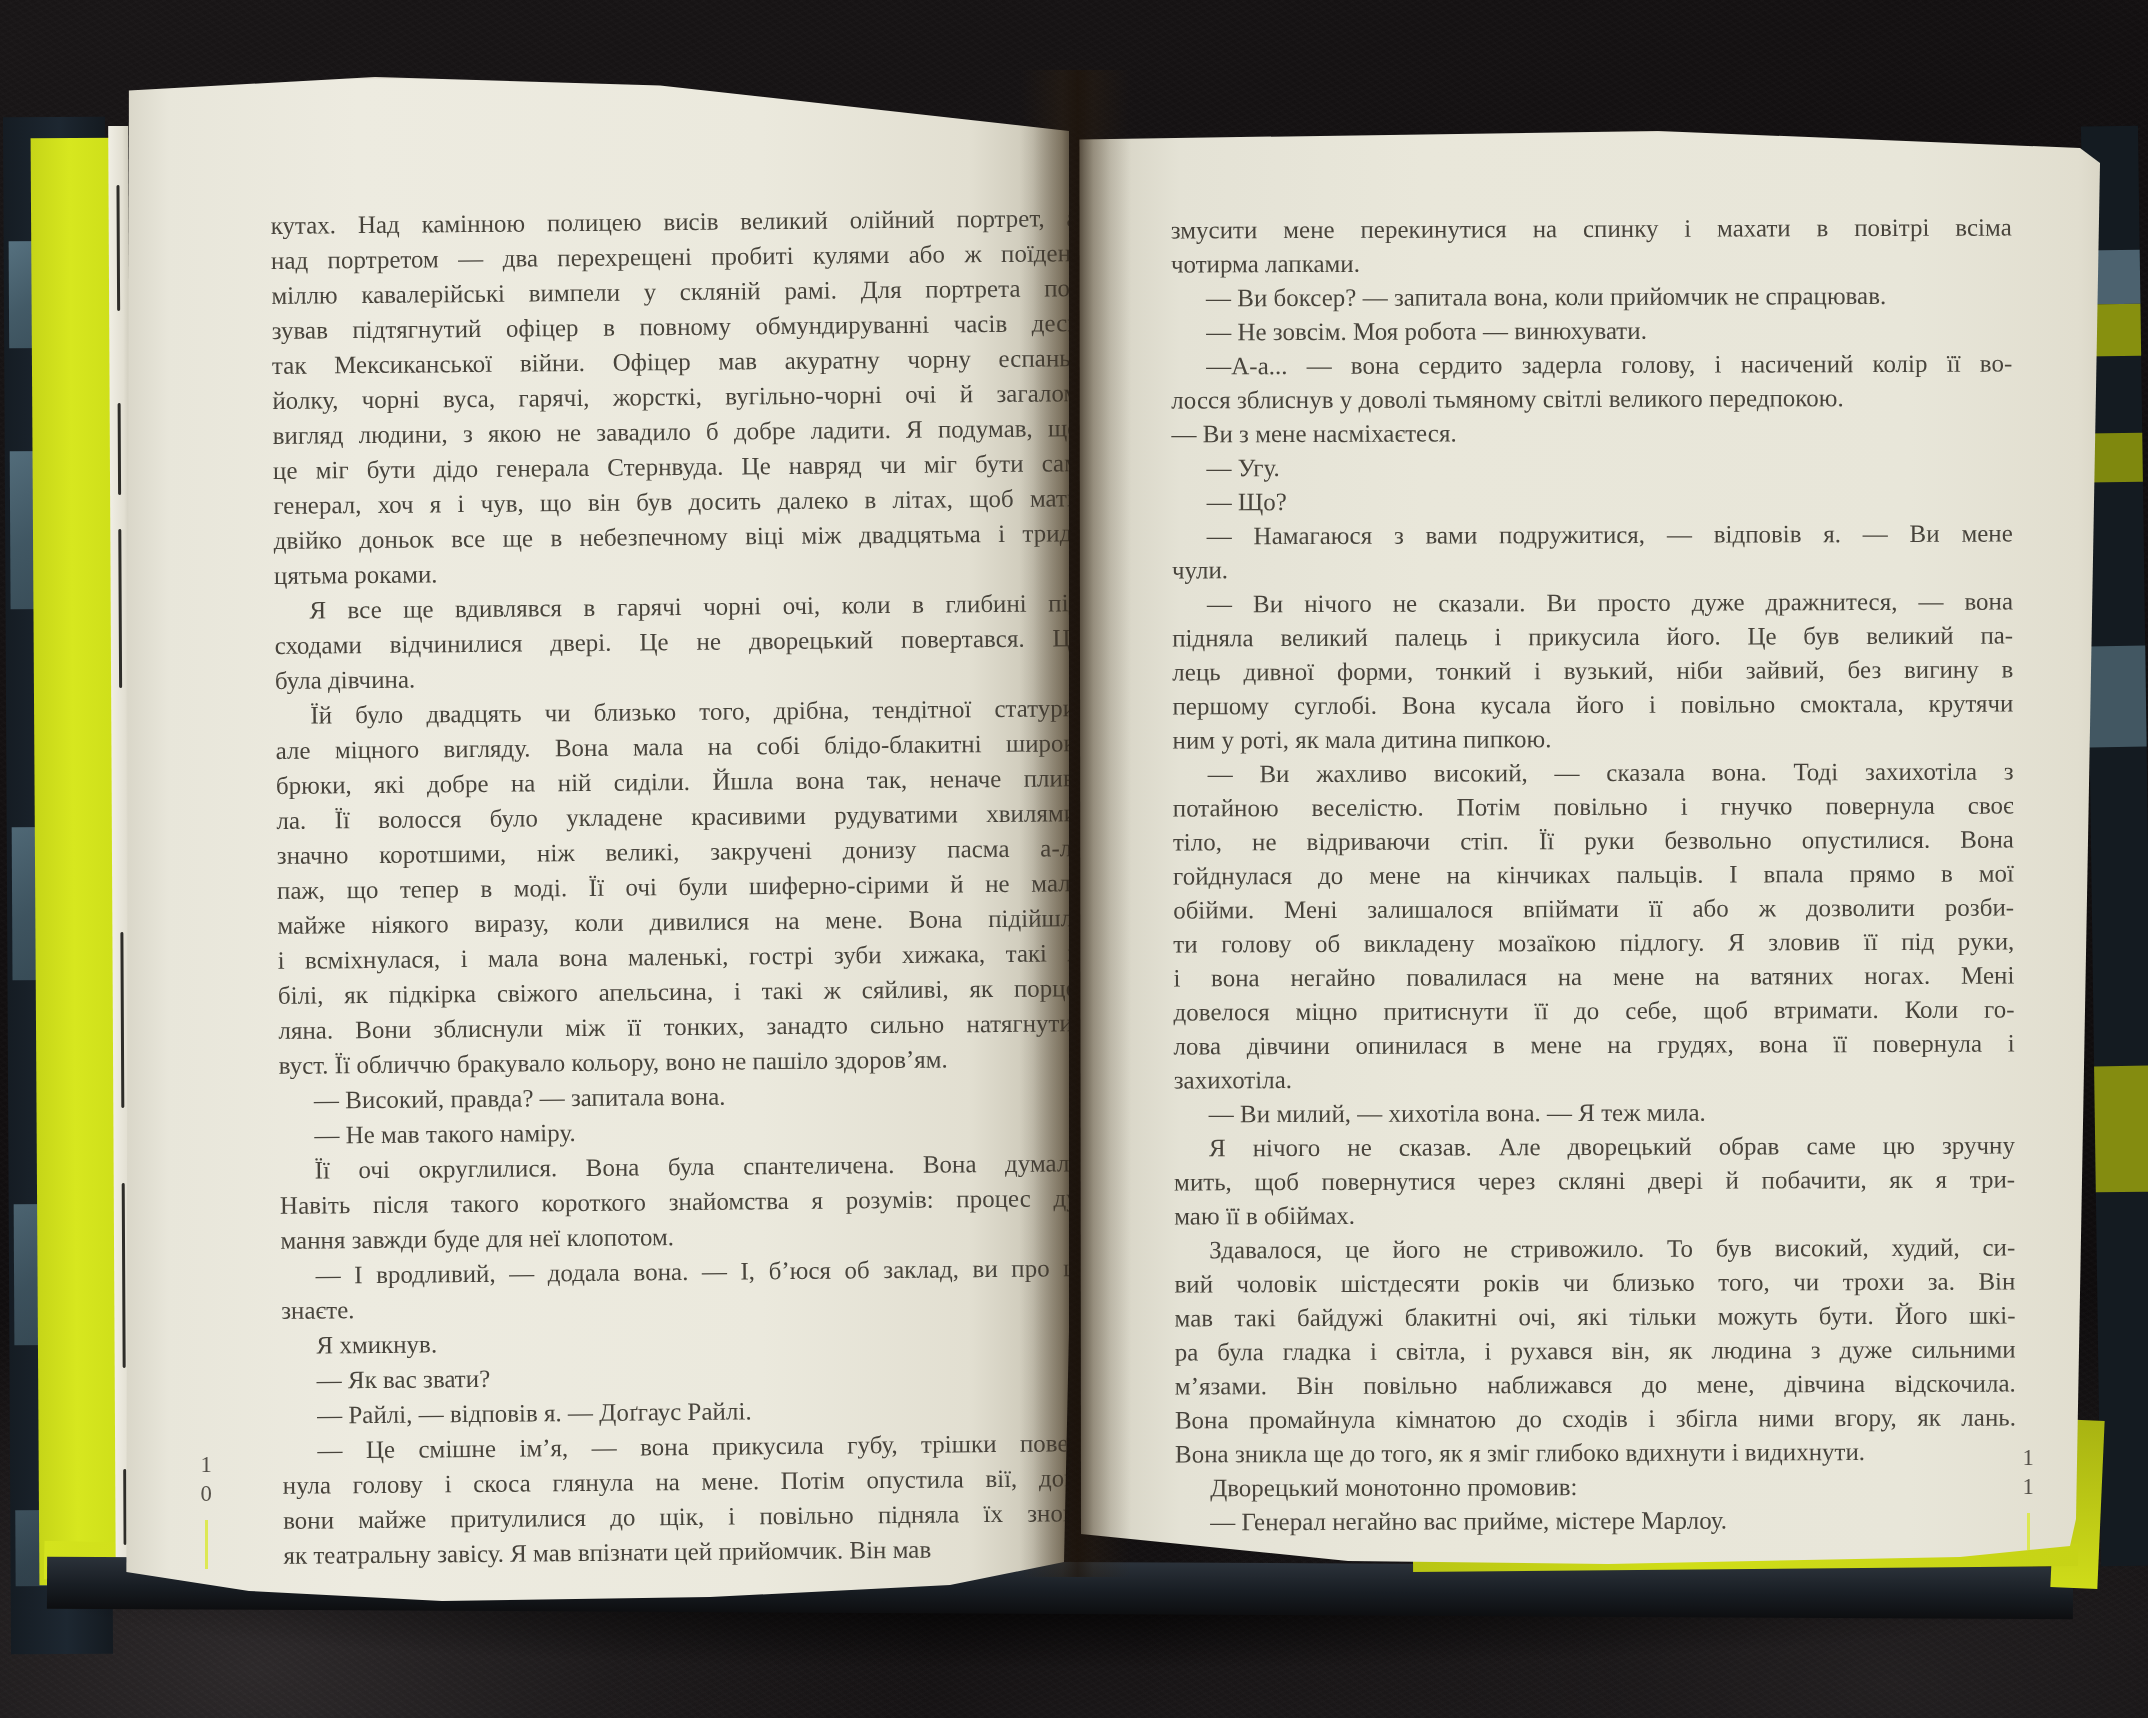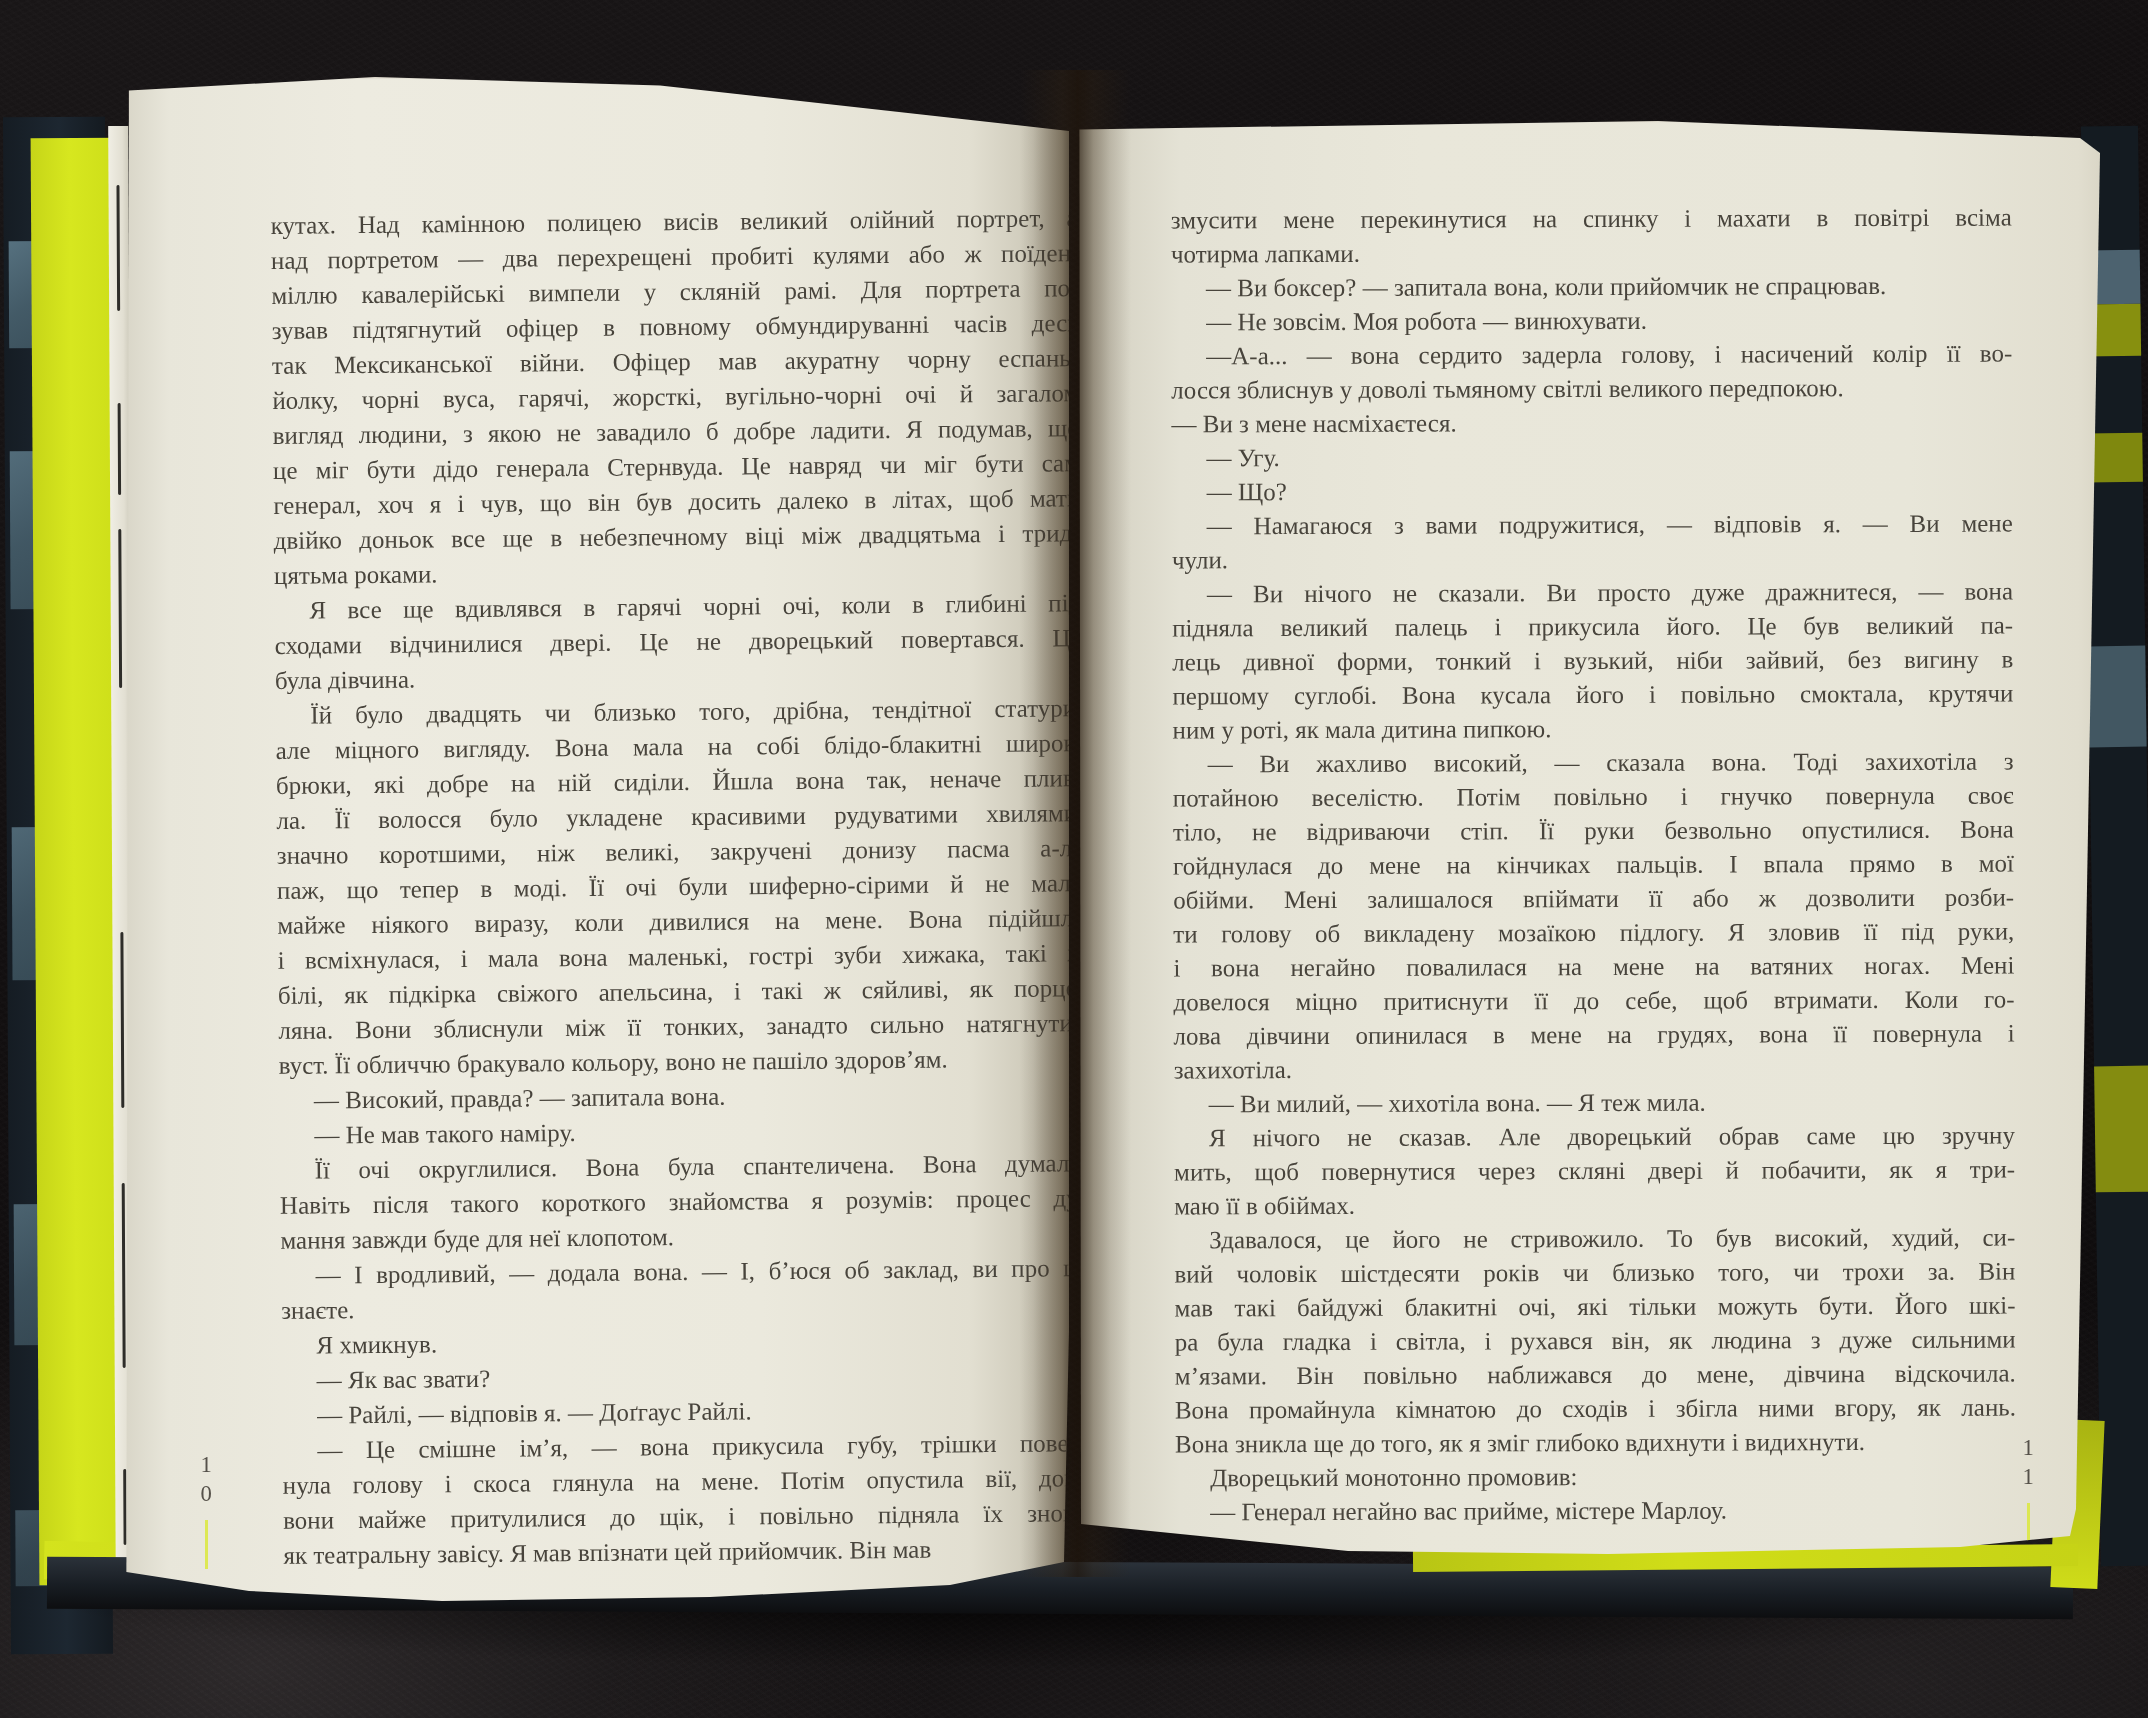--- a/index.html
+++ b/index.html
@@ -64,21 +64,21 @@
 
   
   .page{position:absolute;}
   .left-page{left:123px;top:72px;width:952px;height:1532px;
     background:
       linear-gradient(to bottom, rgba(82,54,28,.40), rgba(82,54,28,0) 7.6px),
       linear-gradient(to right,#d8d5c7 0px,#e8e6da 46px,#edebe0 235px,#ebe9dd 638px,
         #e2dfd1 847px,#cdc9b9 910px,#a49d8a 938px,#7c7463 952px);
     clip-path:polygon(5.9px 18.5px,252px 5px,537px 13.4px,946px 59px,946px 1259px,941px 1490px,
       827px 1513px,587px 1525px,319px 1529px,126px 1519px,3.4px 1500px);}
-  .right-page{left:1071px;top:116px;width:1040px;height:1440px;
+  .right-page{left:1071px;top:126px;width:1040px;height:1440px;
     background:
       linear-gradient(to bottom, rgba(90,58,30,.42), rgba(90,58,30,0) 6.7px),
       linear-gradient(to right,#877f6d 0px,#b3ae9d 13.4px,#d6d3c4 39px,#e4e2d5 109px,
         #e9e7da 352px,#e8e6d9 839px,#e1decf 1007px,#d6d2c2 1040px);
     clip-path:polygon(8.4px 13.4px,587px 5px,1009px 22px,1029px 37px,1005px 1393px,999px 1420px,
       889px 1431px,537px 1438px,277px 1435px,10px 1408px);}
 
   .gutter{position:absolute;left:1020px;top:70px;width:111px;height:1507px;pointer-events:none;
     background:linear-gradient(to right, rgba(40,26,12,0) 0%, rgba(52,36,18,.34) 38%,
       rgba(34,22,10,.62) 52%, rgba(52,36,18,.30) 66%, rgba(40,26,12,0) 100%);}

